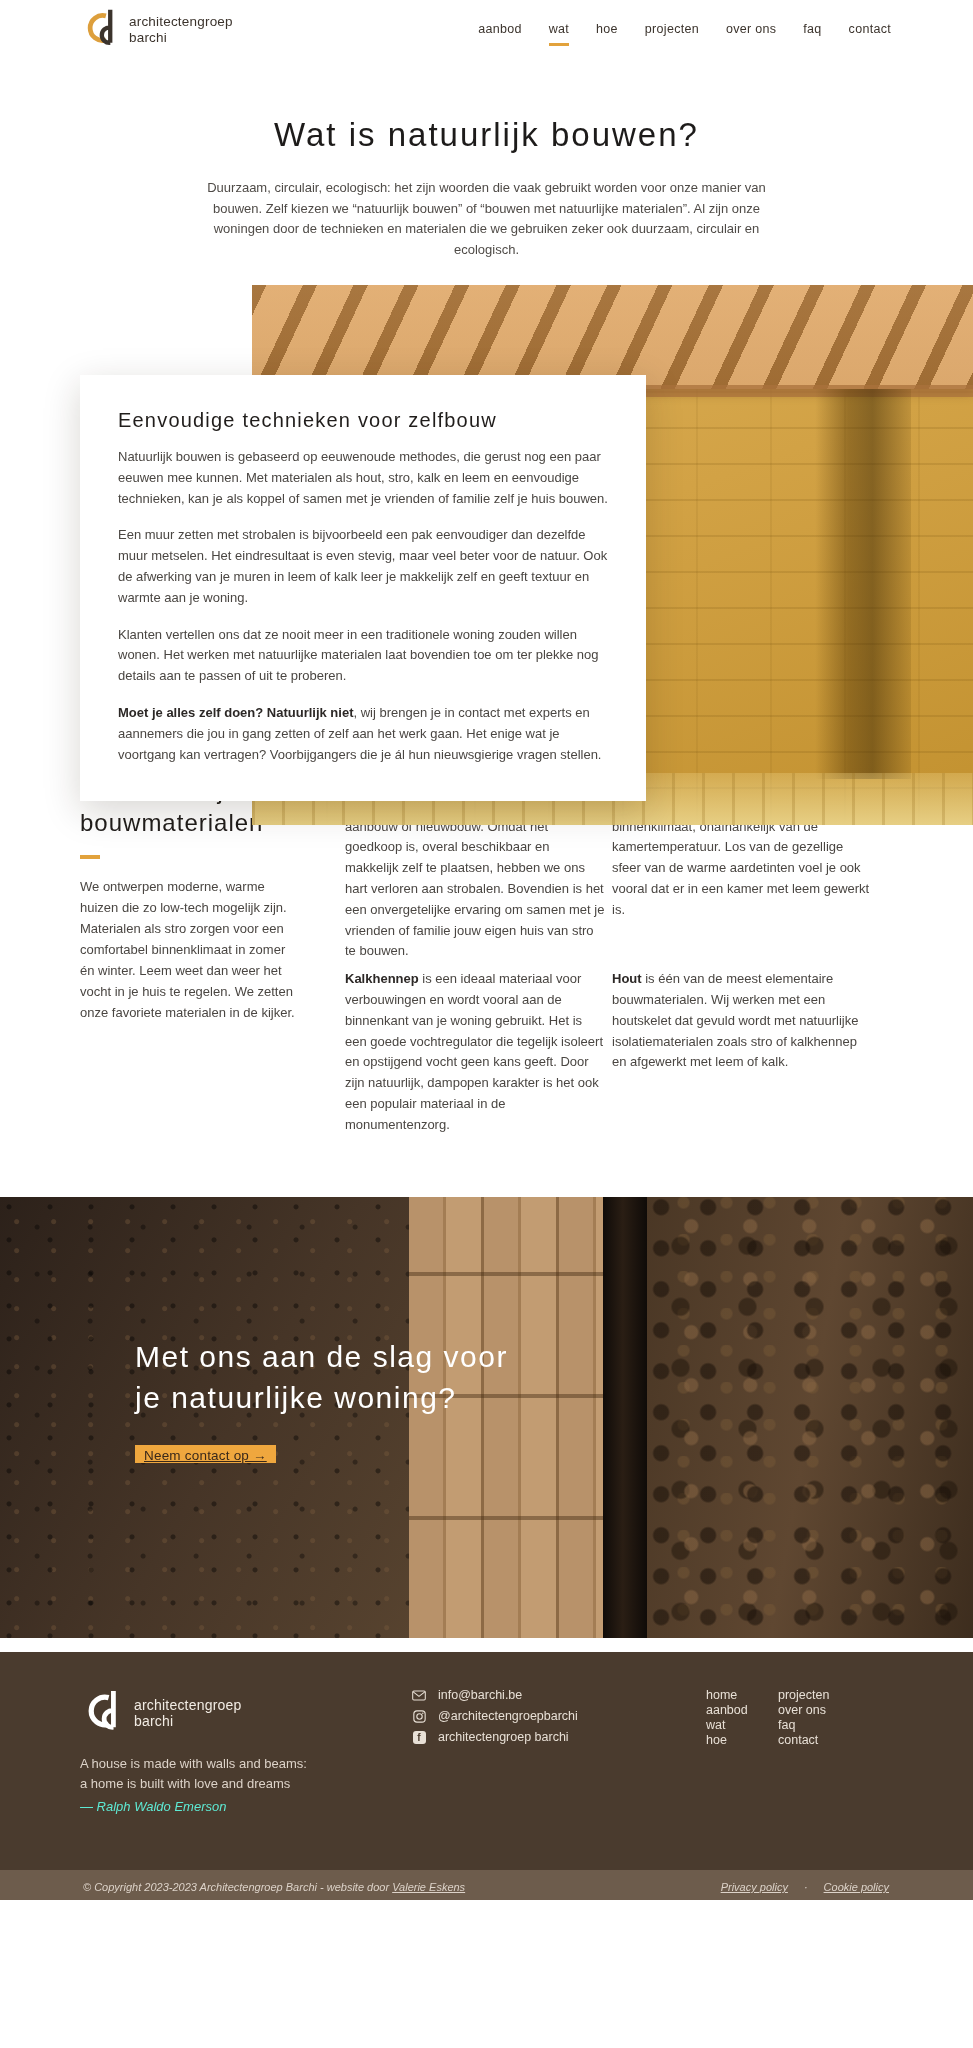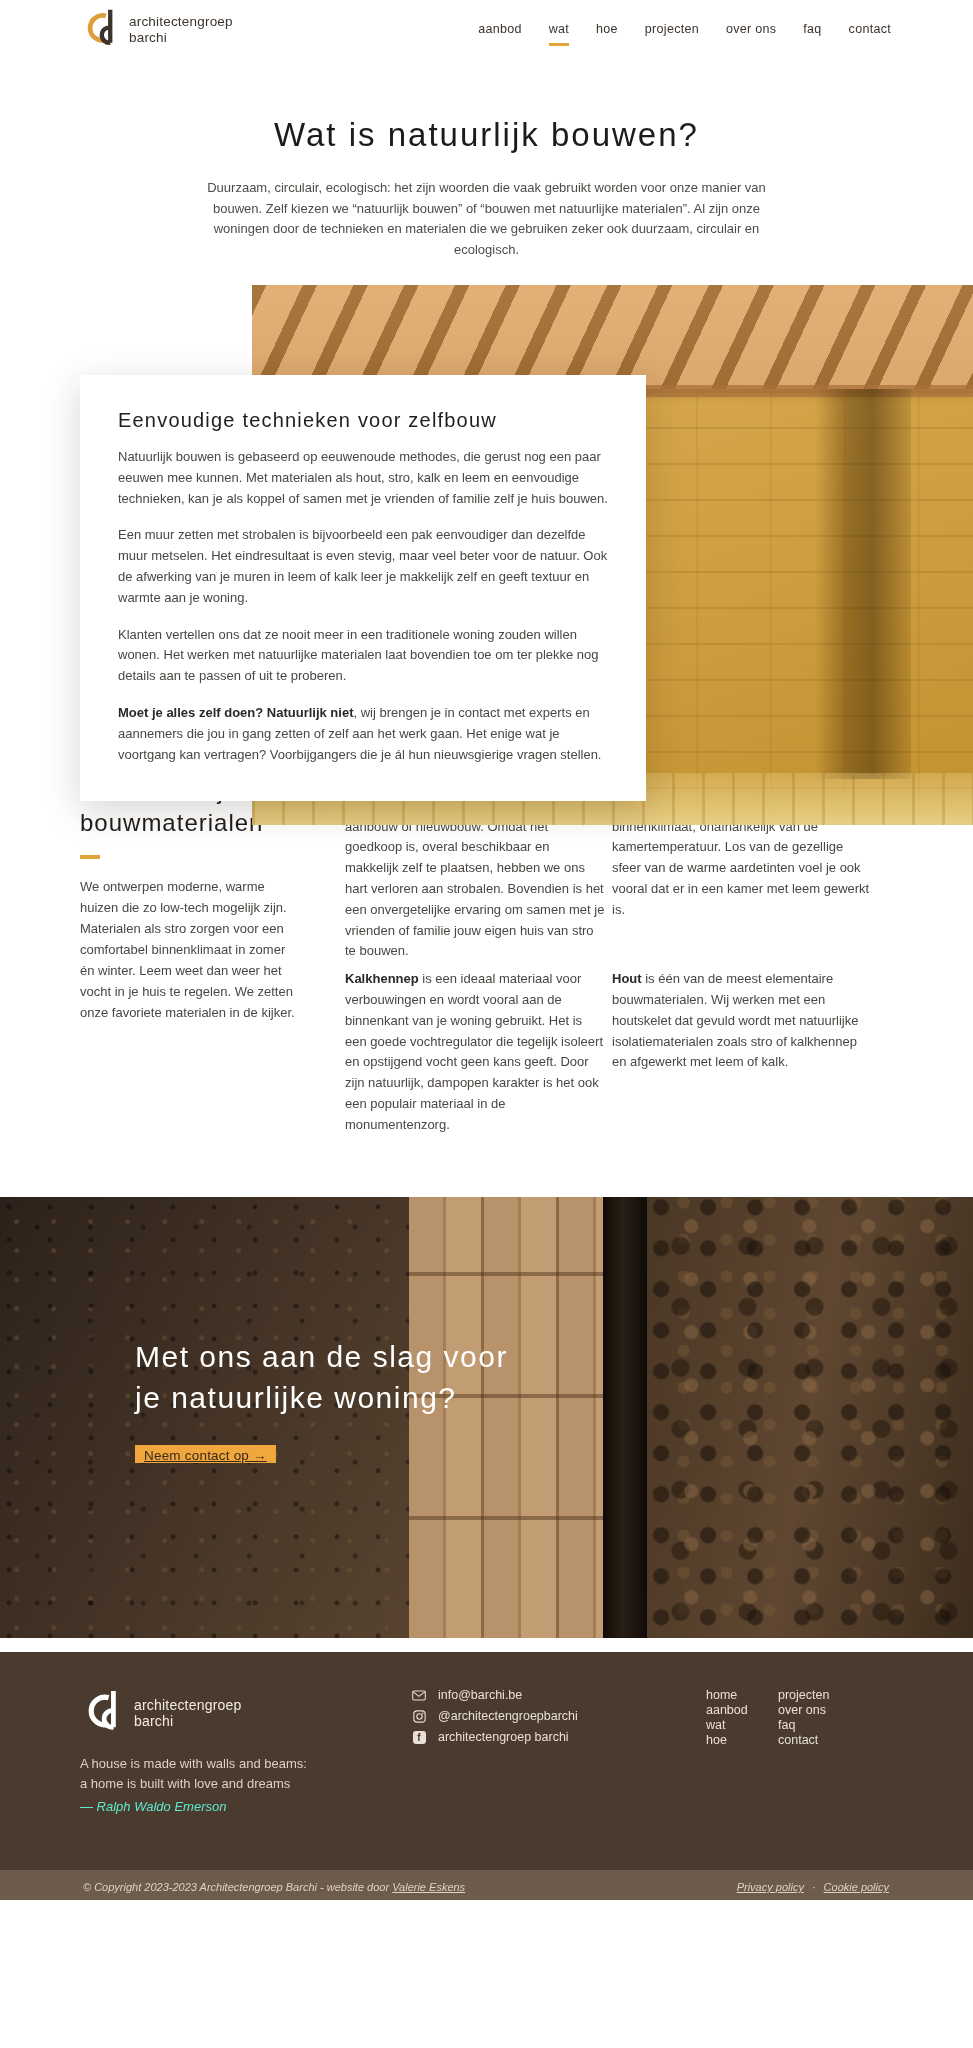--- a/index.html
+++ b/index.html
@@ -106,21 +106,21 @@
   .f-contact-row{display:flex;align-items:center;gap:12px;}
   .f-icon{width:14px;height:14px;display:flex;align-items:center;justify-content:center;flex:none;}
   .fb-box{width:13px;height:13px;border-radius:3px;background:#e8e0d6;color:#4a3b2e;
     font-size:10px;font-weight:bold;display:flex;align-items:center;justify-content:center;}
   .f-nav1{position:absolute;left:686px;top:36px;}
   .f-nav2{position:absolute;left:758px;top:36px;}
   .f-nav1 a,.f-nav2 a{display:block;font-size:12.5px;line-height:15px;color:#e8e0d6;margin-left:20px;}
   .footer-bottom{height:30px;background:#6d5c4c;display:flex;align-items:center;
     justify-content:space-between;padding:4px 84px 0 83px;font-size:11px;color:#ddd3c9;font-style:italic;}
   .footer-bottom a{text-decoration:underline;}
-  .legal-right{display:flex;gap:8px;align-items:center;}
+  .legal-right{display:flex;gap:16px;align-items:center;}
 </style>
 </head>
 <body>
 
 <header class="site-header">
   <a class="logo">
     <span>
       <svg width="38" height="44" viewBox="0 0 44 48" fill="none">
         <path d="M 30 10 A 14.5 14.5 0 1 0 30 38" stroke="#dd9f3c" stroke-width="5.5"></path>
         <path d="M 35 3 V 41 M 35 23.5 A 8.8 8.8 0 1 0 35 41" stroke="#3b332c" stroke-width="5"></path>

